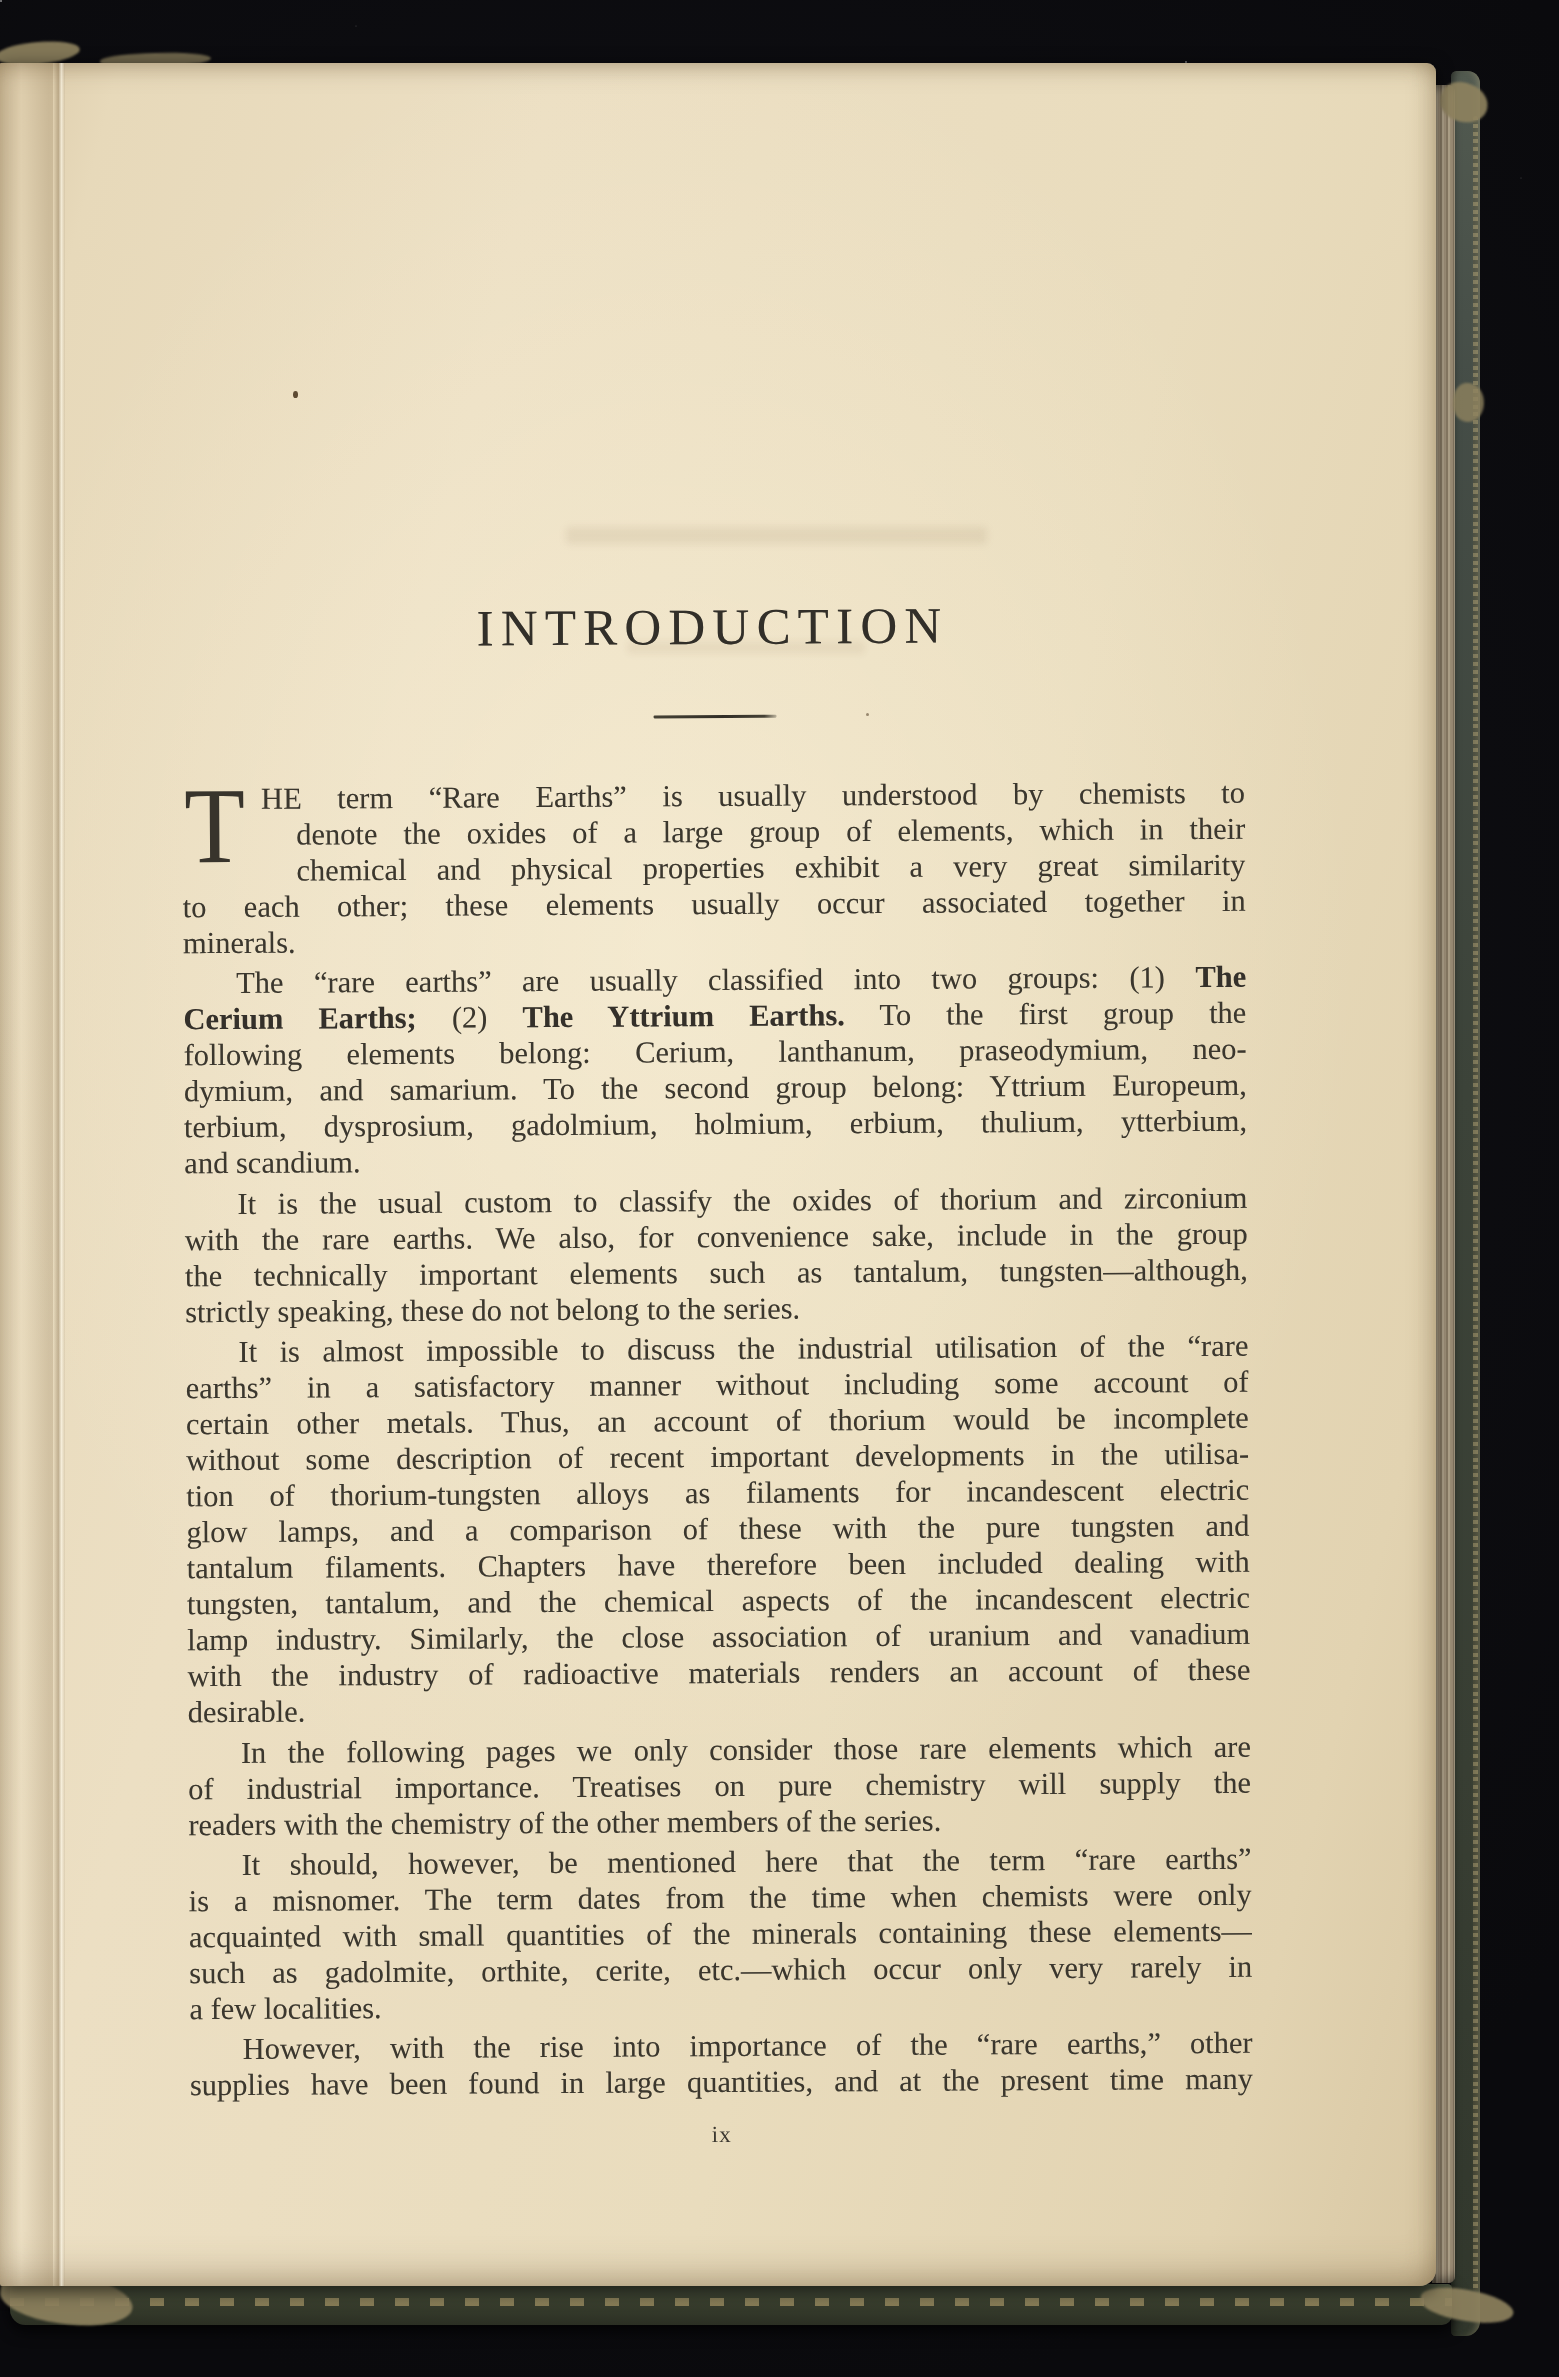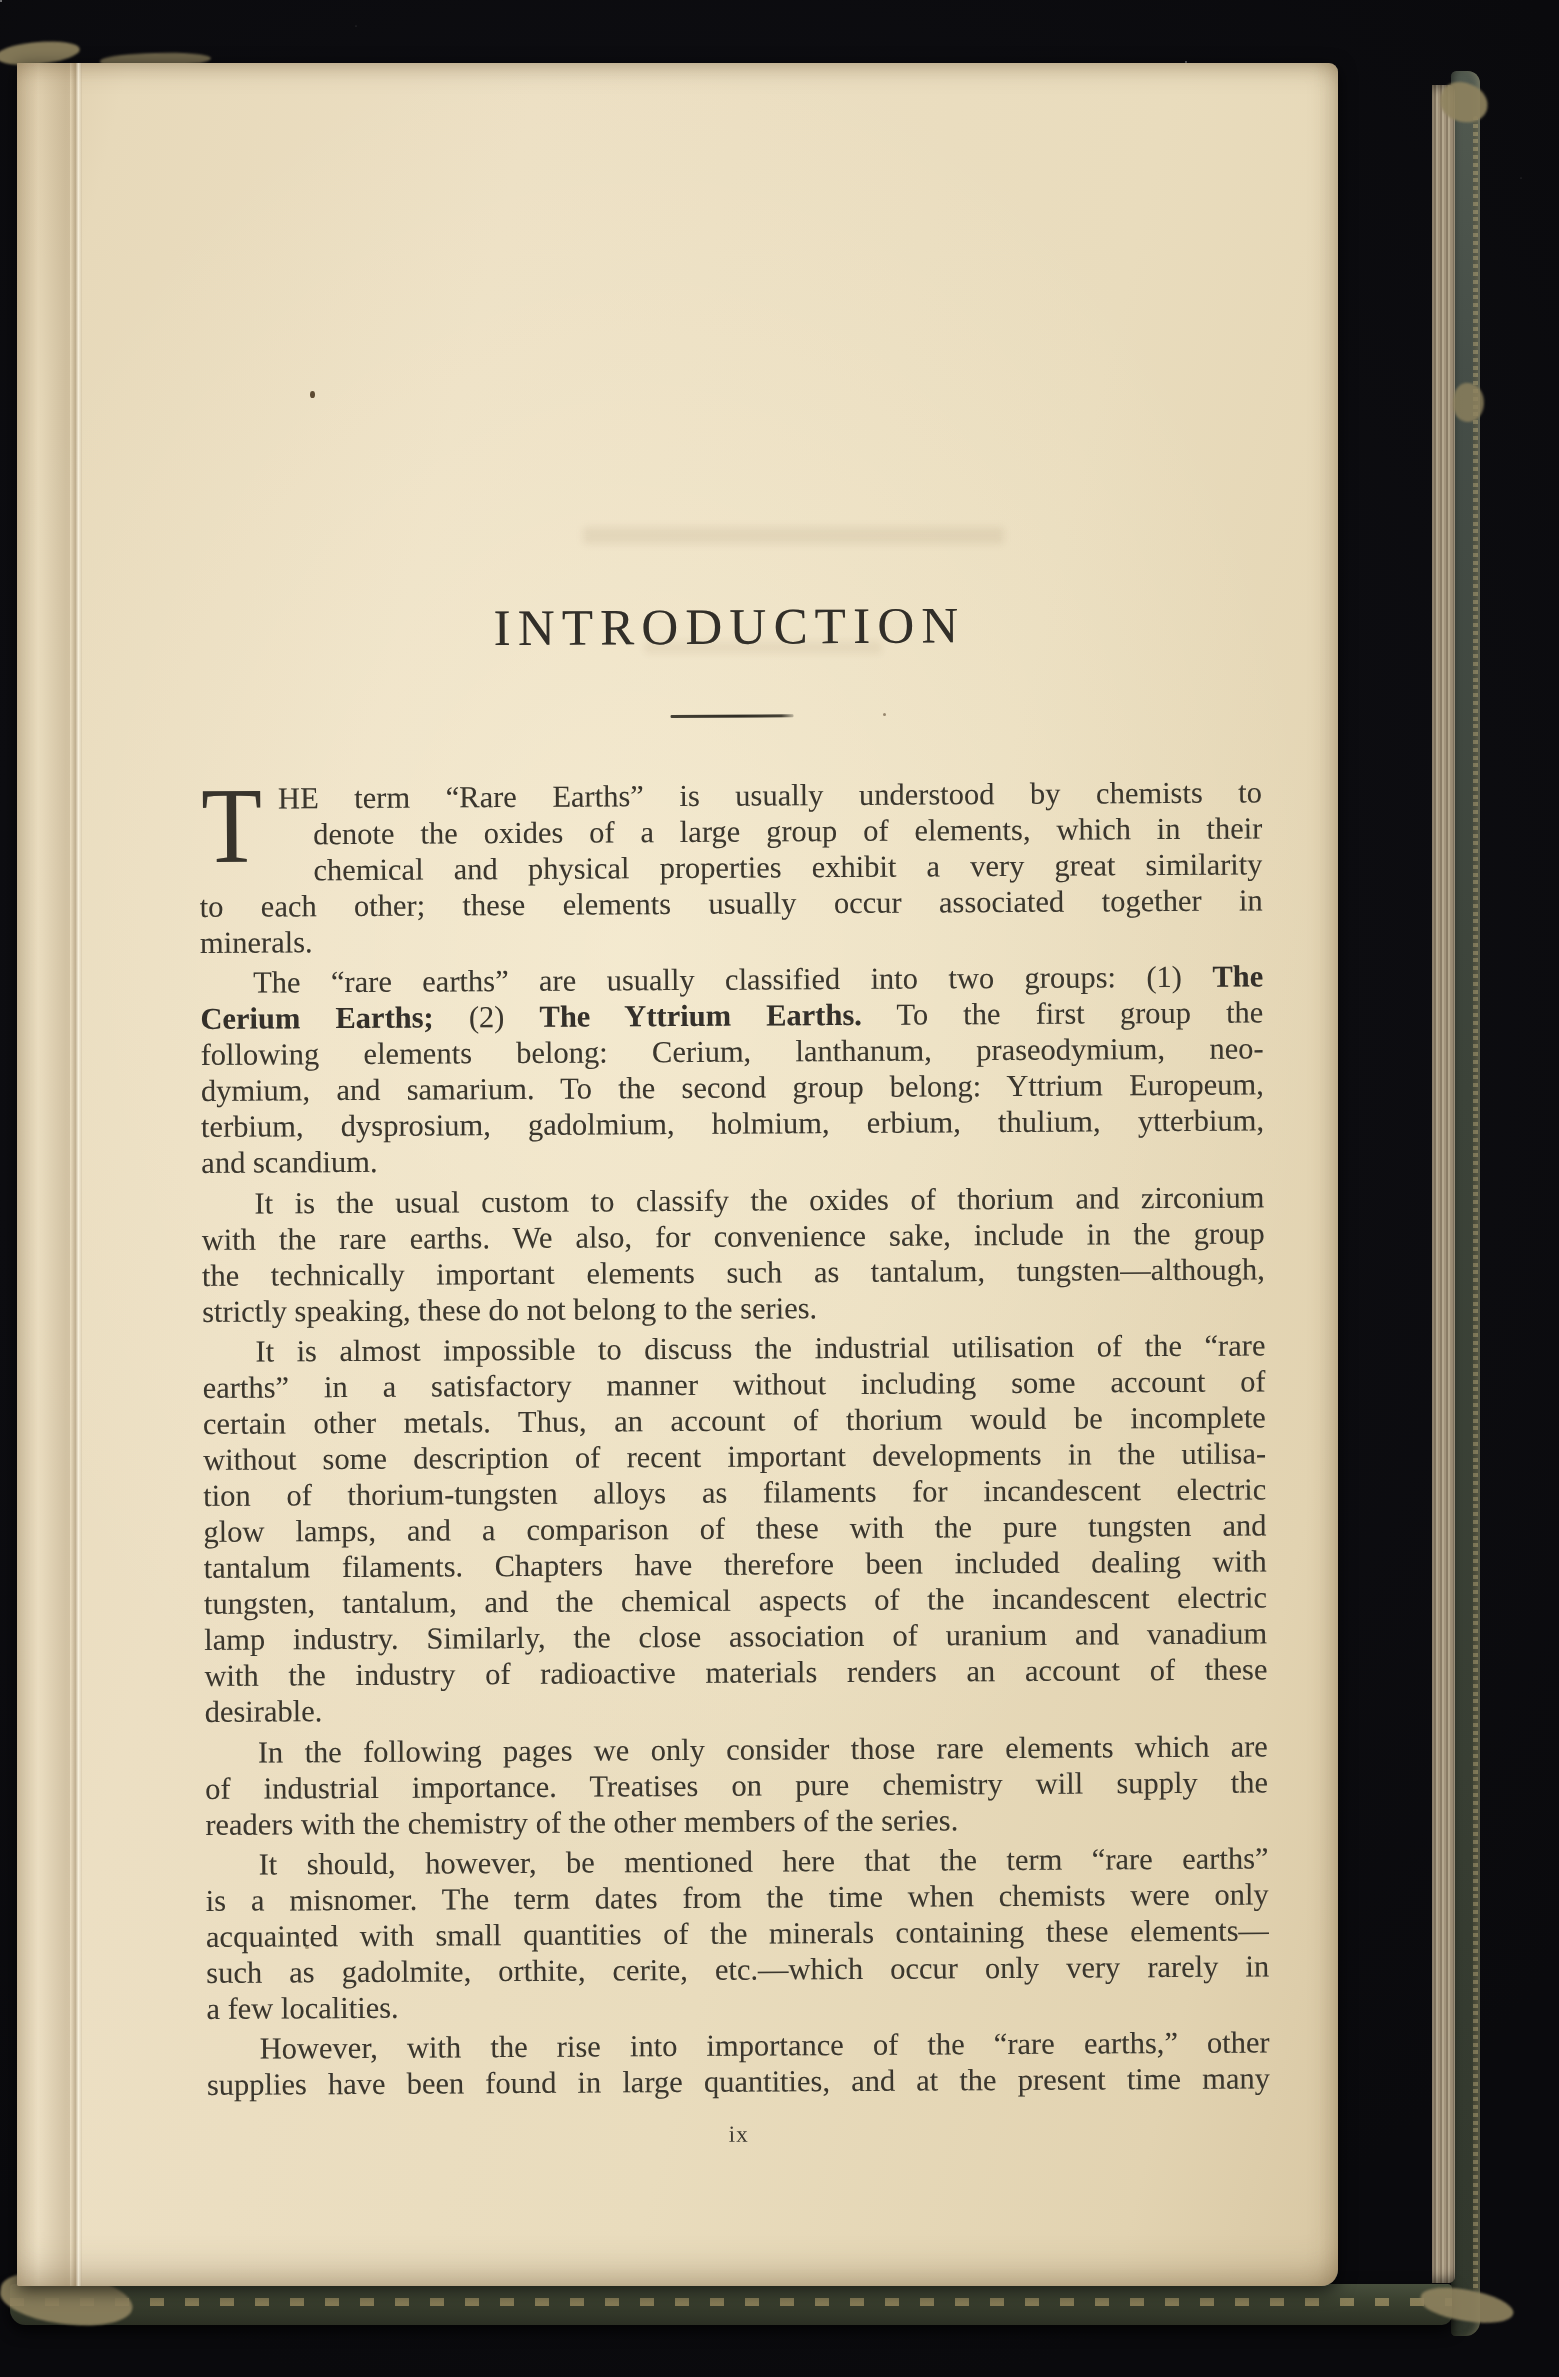--- a/index.html
+++ b/index.html
@@ -56,21 +56,21 @@
   .fray.f6{left:1420px;top:2290px;width:94px;height:31px;transform:rotate(9deg);}
   
   .fore-edge{
     position:absolute;left:1432px;top:85px;width:23px;height:2198px;
     background:repeating-linear-gradient(90deg,#a3947c 0 2.2px,#8b7d67 2.2px 3.9px,#b5a88f 3.9px 6.1px);
     border-radius:0 6.7px 6.7px 0;
     box-shadow:inset 0 7.8px 11px -5.5px rgba(0,0,0,.5), inset 0 -9px 12.2px -5.5px rgba(0,0,0,.55);
   }
   
   .page{
-    position:absolute;left:17px;top:63px;width:1321px;height:2223px;
+    position:absolute;left:0;top:63px;width:1436px;height:2223px;
     background:
       radial-gradient(ellipse 998px 1331px at 46% 40%, rgba(255,248,226,.45) 0%, rgba(255,248,226,0) 70%),
       linear-gradient(104deg,#dccbaa 0%,#e7d9ba 6%,#ecdfc3 28%,#e9dcbd 62%,#e2d3b1 88%,#d8c7a3 100%);
     border-radius:1.1px 9px 16.6px 2.2px;
     box-shadow:
       inset 0 14.4px 25.5px -14.4px rgba(100,78,44,.5),
       inset 0 -25.5px 39px -19px rgba(100,78,44,.45),
       inset -14.4px 0 28px -14.4px rgba(100,78,44,.35),
       0 4.4px 16.6px rgba(0,0,0,.65);
   }

